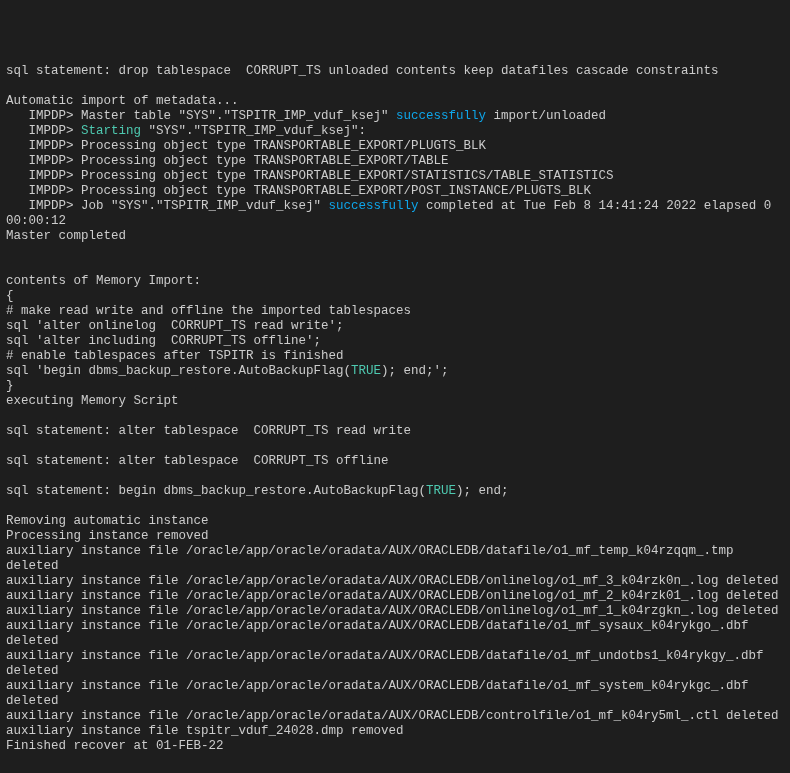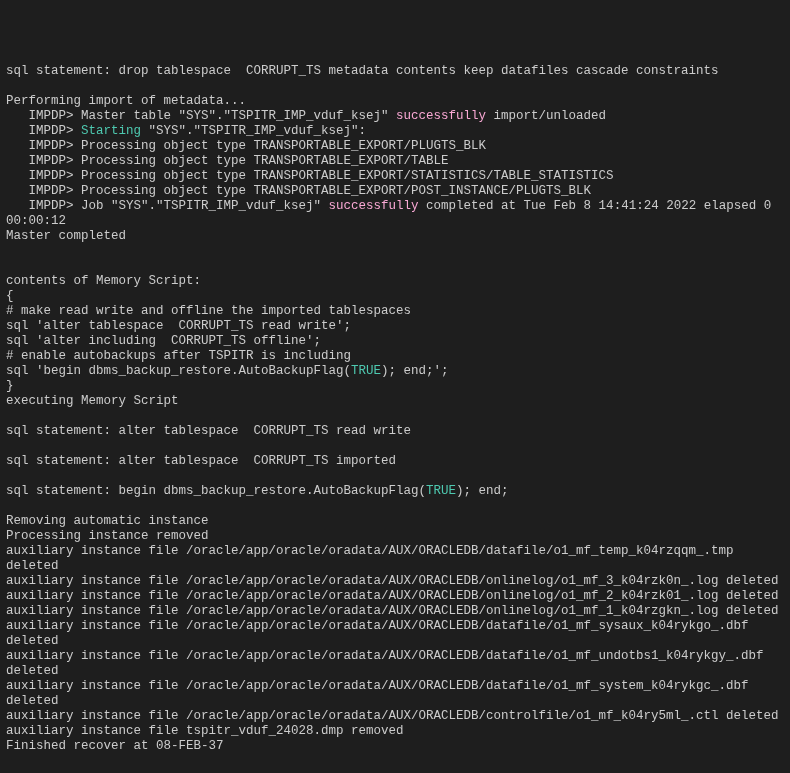--- a/index.html
+++ b/index.html
@@ -18,68 +18,68 @@
       word-wrap: break-word;
       width: 790px;
       height: 773px;
       overflow: hidden;
     }
     .terminal-output {
       white-space: pre-wrap;
       word-wrap: break-word;
     }
     .green-bright {
-      color: #f9a8d4;
+      color: #0ea5e9;
     }
     .teal {
       color: #4ec9b0;
       text-align: right;
     }
   </style>
 </head>
 <body>
 
 
 
-<div class="terminal-output" id="terminal-container"><span>sql statement: drop tablespace  CORRUPT_TS metadata contents keep datafiles cascade constraints</span>
+<div class="terminal-output" id="terminal-container"><span>sql statement: drop tablespace  CORRUPT_TS unloaded contents keep datafiles cascade constraints</span>
 <span></span>
-<span>Performing import of metadata...</span>
+<span>Automatic import of metadata...</span>
 <span>   IMPDP&gt; Master table "SYS"."TSPITR_IMP_vduf_ksej" </span><span class="green-bright">successfully</span><span> import/unloaded</span>
 <span>   IMPDP&gt; </span><span class="teal">Starting</span><span> "SYS"."TSPITR_IMP_vduf_ksej":</span>
 <span>   IMPDP&gt; Processing object type TRANSPORTABLE_EXPORT/PLUGTS_BLK</span>
 <span>   IMPDP&gt; Processing object type TRANSPORTABLE_EXPORT/TABLE</span>
 <span>   IMPDP&gt; Processing object type TRANSPORTABLE_EXPORT/STATISTICS/TABLE_STATISTICS</span>
 <span>   IMPDP&gt; Processing object type TRANSPORTABLE_EXPORT/POST_INSTANCE/PLUGTS_BLK</span>
 <span>   IMPDP&gt; Job "SYS"."TSPITR_IMP_vduf_ksej" </span><span class="green-bright">successfully</span><span> completed at Tue Feb 8 14:41:24 2022 elapsed 0 00:00:12</span>
 <span>Master completed</span>
 <span></span>
 <span></span>
-<span>contents of Memory Script:</span>
+<span>contents of Memory Import:</span>
 <span>{</span>
 <span># make read write and offline the imported tablespaces</span>
-<span>sql 'alter tablespace  CORRUPT_TS read write';</span>
+<span>sql 'alter onlinelog  CORRUPT_TS read write';</span>
 <span>sql 'alter including  CORRUPT_TS offline';</span>
-<span># enable autobackups after TSPITR is including</span>
+<span># enable tablespaces after TSPITR is finished</span>
 <span>sql 'begin dbms_backup_restore.AutoBackupFlag(</span><span class="teal">TRUE</span><span>); end;';</span>
 <span>}</span>
 <span>executing Memory Script</span>
 <span></span>
 <span>sql statement: alter tablespace  CORRUPT_TS read write</span>
 <span></span>
-<span>sql statement: alter tablespace  CORRUPT_TS imported</span>
+<span>sql statement: alter tablespace  CORRUPT_TS offline</span>
 <span></span>
 <span>sql statement: begin dbms_backup_restore.AutoBackupFlag(</span><span class="teal">TRUE</span><span>); end;</span>
 <span></span>
 <span>Removing automatic instance</span>
 <span>Processing instance removed</span>
 <span>auxiliary instance file /oracle/app/oracle/oradata/AUX/ORACLEDB/datafile/o1_mf_temp_k04rzqqm_.tmp deleted</span>
 <span>auxiliary instance file /oracle/app/oracle/oradata/AUX/ORACLEDB/onlinelog/o1_mf_3_k04rzk0n_.log deleted</span>
 <span>auxiliary instance file /oracle/app/oracle/oradata/AUX/ORACLEDB/onlinelog/o1_mf_2_k04rzk01_.log deleted</span>
 <span>auxiliary instance file /oracle/app/oracle/oradata/AUX/ORACLEDB/onlinelog/o1_mf_1_k04rzgkn_.log deleted</span>
 <span>auxiliary instance file /oracle/app/oracle/oradata/AUX/ORACLEDB/datafile/o1_mf_sysaux_k04rykgo_.dbf deleted</span>
 <span>auxiliary instance file /oracle/app/oracle/oradata/AUX/ORACLEDB/datafile/o1_mf_undotbs1_k04rykgy_.dbf deleted</span>
 <span>auxiliary instance file /oracle/app/oracle/oradata/AUX/ORACLEDB/datafile/o1_mf_system_k04rykgc_.dbf deleted</span>
 <span>auxiliary instance file /oracle/app/oracle/oradata/AUX/ORACLEDB/controlfile/o1_mf_k04ry5ml_.ctl deleted</span>
 <span>auxiliary instance file tspitr_vduf_24028.dmp removed</span>
-<span>Finished recover at 08-FEB-37</span></div>
+<span>Finished recover at 01-FEB-22</span></div>
 
 
 
 
 </body></html>

